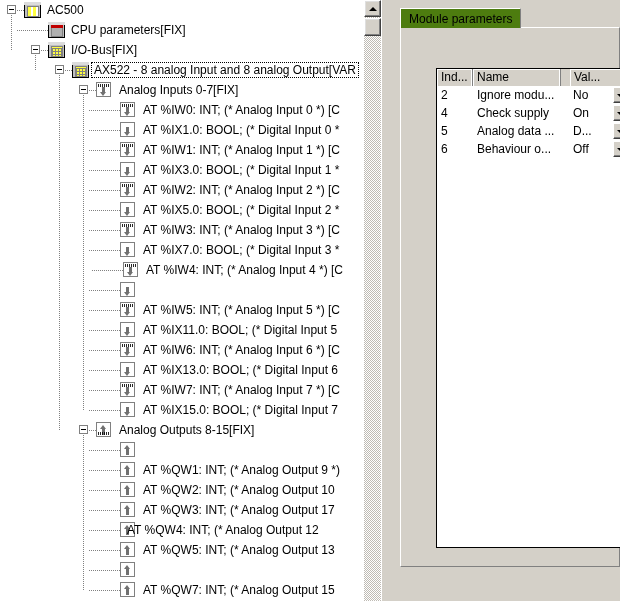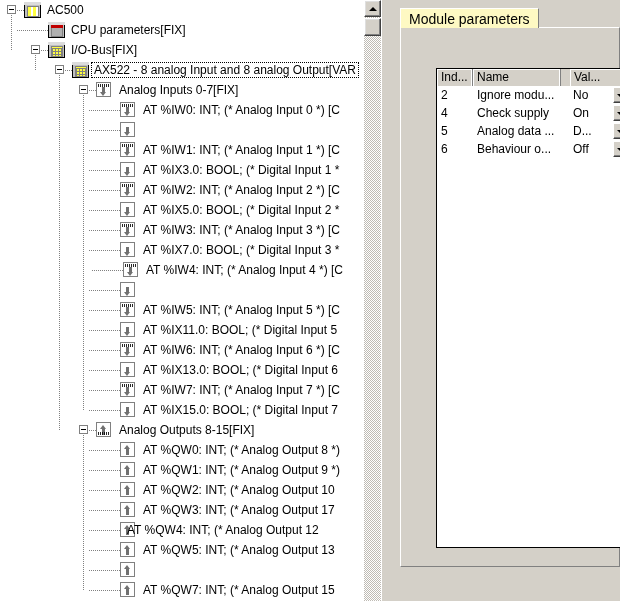--- a/index.html
+++ b/index.html
@@ -206,25 +206,25 @@
   #tab-strip {
     position: absolute;
     left: 14px; top: 8px;
     width: 220px; height: 20px;
   }
   .tab {
     position: absolute;
     left: 0; top: 0;
     height: 20px;
     padding: 3px 8px 0 8px;
-    background: #fef9c3;
+    background: #4d7c0f;
     border: 1px solid #ffffff;
     border-right-color: #808080;
     border-bottom: none;
-    font-size: 14px;
+    font-size: 12px;
     line-height: 14px;
     white-space: nowrap;
   }
   #tab-body {
     position: absolute;
     left: 14px; top: 27px;
     width: 220px; height: 540px;
     background: #d4d0c8;
     border-top: 1px solid #ffffff;
     border-left: 1px solid #ffffff;
@@ -371,20 +371,21 @@
             <div class="bits top"></div>
           </div>
           <div class="tree-label" style="position: absolute; left: 140px; top: 3px;">AT %IW0: INT; (* Analog Input 0 *) [C</div>
         </div>
         <div class="tree-row" style="position: absolute; left: 0px; top: 120px; height: 20px; width: 364px;">
           <div class="hconn" style="left: 89px; width: 31px;"></div>
           <div class="ico-io in" style="left: 120px;">
             <div class="arrow"></div>
             <div class="head"></div>
           </div>
+          <div class="tree-label" style="position: absolute; left: 140px; top: 3px;">AT %IX1.0: BOOL; (* Digital Input 0 *</div>
         </div>
         <div class="tree-row" style="position: absolute; left: 0px; top: 140px; height: 20px; width: 364px;">
           <div class="hconn" style="left: 89px; width: 31px;"></div>
           <div class="ico-io in" style="left: 120px;">
             <div class="arrow"></div>
             <div class="head"></div>
             <div class="bits top"></div>
           </div>
           <div class="tree-label" style="position: absolute; left: 140px; top: 3px;">AT %IW1: INT; (* Analog Input 1 *) [C</div>
         </div>
@@ -506,21 +507,20 @@
             <div class="bits bot"></div>
           </div>
           <div class="tree-label" style="position: absolute; left: 116px; top: 3px;">Analog Outputs 8-15[FIX]</div>
         </div>
         <div class="tree-row" style="position: absolute; left: 0px; top: 440px; height: 20px; width: 364px;">
           <div class="hconn" style="left: 89px; width: 31px;"></div>
           <div class="ico-io out" style="left: 120px;">
             <div class="arrow"></div>
             <div class="head"></div>
           </div>
-          <div class="tree-label" style="position: absolute; left: 140px; top: 3px;">AT %QW0: INT; (* Analog Output 8 *)</div>
         </div>
         <div class="tree-row" style="position: absolute; left: 0px; top: 460px; height: 20px; width: 364px;">
           <div class="hconn" style="left: 89px; width: 31px;"></div>
           <div class="ico-io out" style="left: 120px;">
             <div class="arrow"></div>
             <div class="head"></div>
           </div>
           <div class="tree-label" style="position: absolute; left: 140px; top: 3px;">AT %QW1: INT; (* Analog Output 9 *)</div>
         </div>
         <div class="tree-row" style="position: absolute; left: 0px; top: 480px; height: 20px; width: 364px;">

